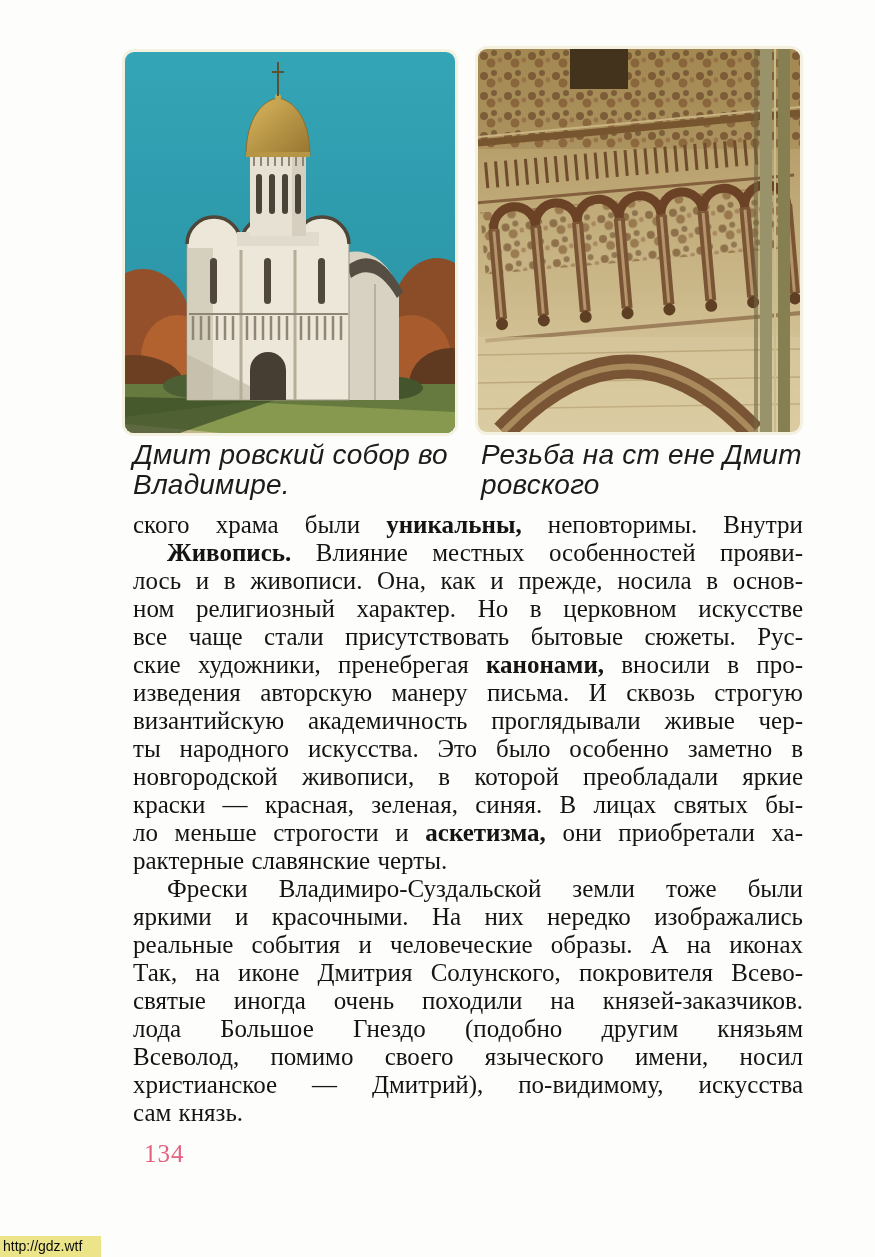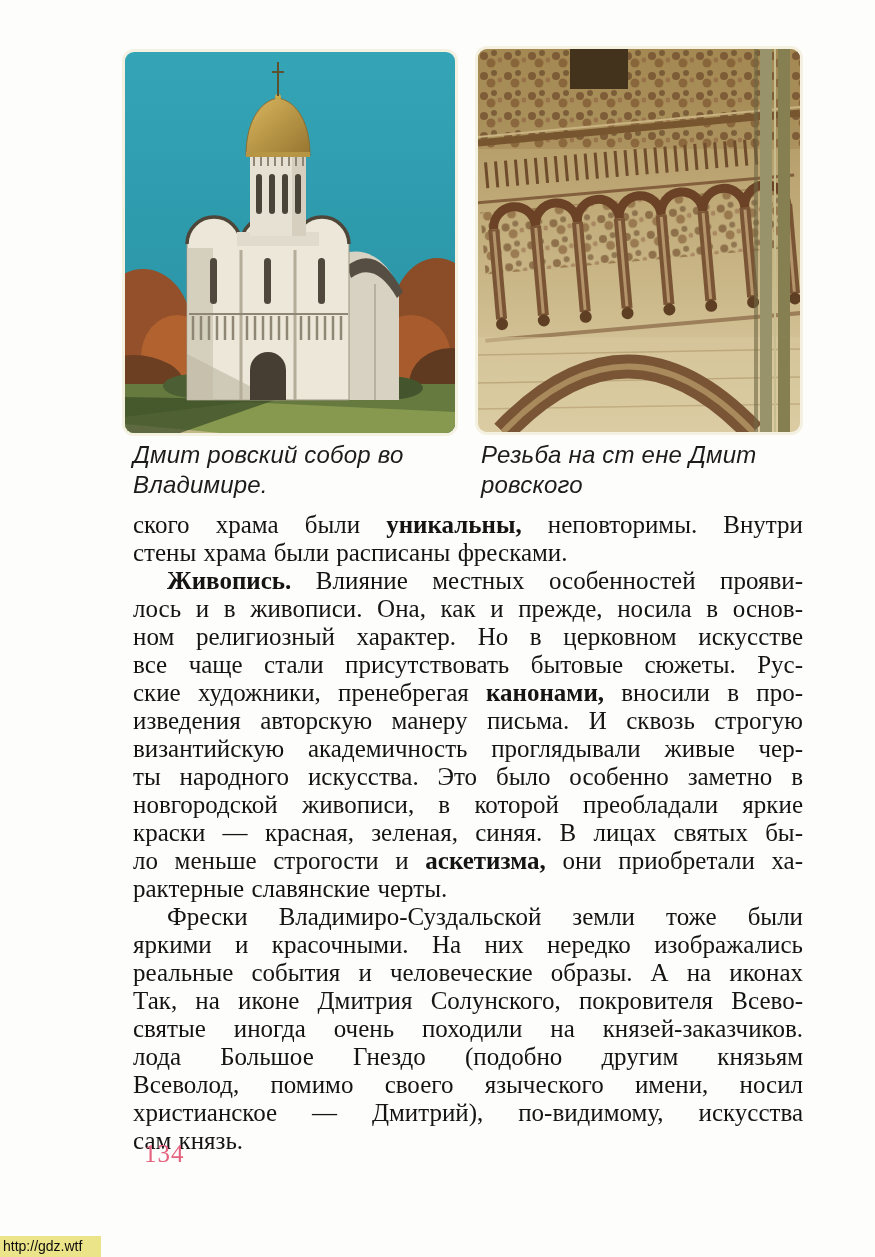--- a/index.html
+++ b/index.html
@@ -12,21 +12,21 @@
   .photo {
     position:absolute; border-radius:9px; overflow:hidden;
     box-shadow:0 0 0 3px rgba(243,238,220,.85);
   }
   .photo svg { display:block; }
   #photo-cathedral { left:125px; top:52px; width:330px; height:381px; }
   #photo-carving   { left:478px; top:49px; width:322px; height:383px; }
   .caption {
     position:absolute; top:440px;
     font-family:"Liberation Sans", sans-serif;
-    font-style:italic; font-size:24px; line-height:30px; color:#1d1c1b;
+    font-style:italic; font-size:28px; line-height:30px; color:#1d1c1b;
     letter-spacing:.2px;
   }
   #caption-cathedral { left:133px; width:320px; }
   #caption-carving   { left:481px; width:330px; }
   .body-text {
     position:absolute; left:133px; top:511px; width:670px;
     font-size:25px; line-height:28px;
     word-spacing:1px;
   }
   .tline { text-align:justify; text-align-last:justify; white-space:normal; }
@@ -252,21 +252,20 @@
     <div>Дмит ровский собор во</div>
     <div>Владимире.</div>
   </div>
   <div class="caption" id="caption-carving">
     <div>Резьба на ст ене Дмит ровского</div>
   </div>
 
   <div class="body-text">
       <div>
         <div class="tline"><span>ского храма были </span><span class="bold">уникальны,</span><span> неповторимы. Внутри</span></div>
-        <div class="tline last"><span>стены храма были расписаны фресками.</span></div>
       </div>
       <div>
         <div class="tline first"><span class="bold">Живопись.</span><span> Влияние местных особенностей прояви-</span></div>
         <div class="tline"><span>лось и в живописи. Она, как и прежде, носила в основ-</span></div>
         <div class="tline"><span>ном религиозный характер. Но в церковном искусстве</span></div>
         <div class="tline"><span>все чаще стали присутствовать бытовые сюжеты. Рус-</span></div>
         <div class="tline"><span>ские художники, пренебрегая </span><span class="bold">канонами,</span><span> вносили в про-</span></div>
         <div class="tline"><span>изведения авторскую манеру письма. И сквозь строгую</span></div>
         <div class="tline"><span>византийскую академичность проглядывали живые чер-</span></div>
         <div class="tline"><span>ты народного искусства. Это было особенно заметно в</span></div>

